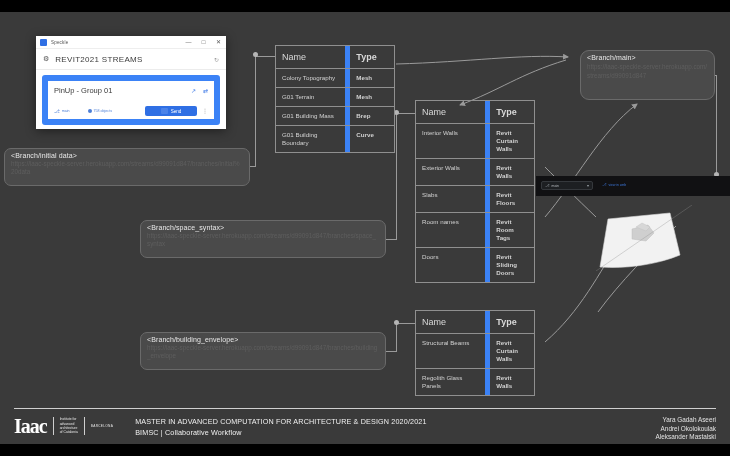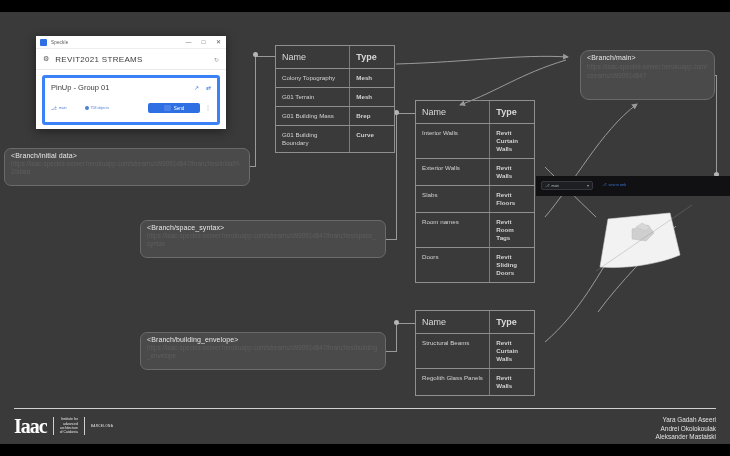--- a/index.html
+++ b/index.html
@@ -13,21 +13,21 @@
   .sw-title{height:12px;display:flex;align-items:center;padding:0 4px;background:#fff;border-bottom:1px solid #eee;}
   .sw-logo{width:7px;height:7px;background:#2f6fe4;margin-right:4px;border-radius:1px;}
   .sw-name{font-size:4.5px;color:#555;letter-spacing:.2px;}
   .sw-ctrls{margin-left:auto;display:flex;gap:8px;align-items:center;color:#555;}
   .sw-ctrl{font-size:6px;line-height:6px;width:7px;text-align:center;}
   .sw-head{height:20px;display:flex;align-items:center;padding:0 7px;border-bottom:1px solid #ececec;}
   .sw-gear{font-size:7px;color:#555;margin-right:6px;}
   .sw-head-t{font-size:8px;color:#3b3b3b;letter-spacing:.3px;}
   .sw-refresh{margin-left:auto;font-size:6px;color:#9a9a9a;}
   .sw-body{padding:5px 6px 0 6px;}
-  .sw-card{border:3px solid #3b82f6;border-radius:3px;padding:5px 6px 0 6px;height:50px;box-sizing:border-box;}
+  .sw-card{border:6px solid #3b82f6;border-radius:3px;padding:5px 6px 0 6px;height:50px;box-sizing:border-box;}
   .sw-card-top{display:flex;align-items:center;}
   .sw-card-title{font-size:7.5px;color:#3b3b3b;}
   .sw-card-icons{margin-left:auto;display:flex;gap:7px;color:#2f6fe4;font-size:6px;}
   .sw-card-bot{display:flex;align-items:center;margin-top:11px;}
   .sw-meta{display:flex;align-items:center;gap:2px;font-size:3.6px;color:#4d7fd6;}
   .sw-meta.objs{margin-left:18px;}
   .sw-dot-ico{width:4px;height:4px;border-radius:50%;background:#4d7fd6;display:inline-block;}
   .sw-branch-ico{font-size:5px;color:#4d7fd6;}
   .sw-send{margin-left:auto;background:#2f6fe4;color:#fff;border-radius:2px;width:52px;height:10px;
     display:flex;align-items:center;justify-content:center;gap:3px;font-size:4.6px;}
@@ -43,21 +43,21 @@
   #pill-space{left:140px;top:208px;width:246px;height:38px;}
   #pill-envelope{left:140px;top:320px;width:246px;height:38px;}
   #pill-main{left:580px;top:38px;width:135px;height:50px;border-radius:9px;}
   #pill-main .pill-url{line-height:9px;}
 
   
   .tbl{position:absolute;border:1px solid #8f8f8f;box-sizing:border-box;display:flex;flex-direction:column;}
   .trow{display:flex;border-bottom:1px solid #8f8f8f;box-sizing:border-box;}
   .trow:last-child{border-bottom:none;}
   .tcell{padding:5px 6px;box-sizing:border-box;font-size:6.2px;color:#d2d2d2;line-height:8px;}
-  .tcell.c1{width:63%;border-right:1px solid #3b82f6;}
+  .tcell.c1{width:63%;border-right:5px solid #3b82f6;}
   .tcell.c2{width:37%;font-weight:bold;}
   .thead .tcell{font-size:9px;color:#d9d9d9;padding:7px 6px;}
   #tbl1{left:275px;top:33px;width:120px;}
   #tbl2{left:415px;top:88px;width:120px;}
   #tbl3{left:415px;top:298px;width:120px;}
 
   
   .conn{position:absolute;background:#9a9a9a;}
   .vline{width:1px;}
   .hline{height:1px;}
@@ -74,21 +74,21 @@
   .v-link{position:absolute;left:66px;top:6px;font-size:3.4px;color:#3b74d6;display:flex;gap:2px;align-items:center;}
   .v-link-ico{font-size:4px;color:#3b74d6;}
 
   
   .mesh{position:absolute;left:596px;top:193px;width:96px;height:66px;}
 
   
   .footer{position:absolute;left:0;top:396px;width:730px;height:48px;background:#3a3a3a;}
   .f-rule{position:absolute;left:14px;top:0;width:702px;height:1px;background:#cfcfcf;}
   .f-inner{position:absolute;left:14px;top:8px;right:14px;display:flex;align-items:flex-start;}
-  .logo{display:flex;align-items:center;text-align:right;}
+  .logo{display:flex;align-items:center;}
   .logo-mark{font-family:"Liberation Serif",serif;font-weight:700;font-size:20px;color:#fff;letter-spacing:-1px;line-height:20px;}
   .logo-div{width:1px;height:18px;background:#cfcfcf;margin:0 6px;}
   .logo-sub{font-size:3.4px;color:#e6e6e6;line-height:4.4px;}
   .logo-div2{width:1px;height:18px;background:#cfcfcf;margin:0 6px;}
   .logo-bcn{font-size:3.2px;color:#e6e6e6;letter-spacing:.3px;}
   .f-mid{margin-left:22px;}
   .f-mid div{font-size:7.2px;color:#f0f0f0;line-height:11px;letter-spacing:.15px;}
   .f-right{margin-left:auto;text-align:right;}
   .f-right div{font-size:6.4px;color:#e2e2e2;line-height:8.6px;}
   .bar-top{position:absolute;left:0;top:0;width:730px;height:12px;background:#000;}
@@ -290,20 +290,24 @@
           <span class="logo-div"></span>
           <span class="logo-sub">
             <div>Institute for</div>
             <div>advanced</div>
             <div>architecture</div>
             <div>of Catalonia</div>
           </span>
           <span class="logo-div2"></span>
           <span class="logo-bcn">BARCELONA</span>
         </div>
+        <div class="f-mid">
+          <div>MASTER IN ADVANCED COMPUTATION FOR ARCHITECTURE &amp; DESIGN 2020/2021</div>
+          <div>BIMSC | Collaborative Workflow</div>
+        </div>
         <div class="f-right">
           <div>Yara Gadah Aseeri</div>
           <div>Andrei Okolokoulak</div>
           <div>Aleksander Mastalski</div>
         </div>
       </div>
     </div>
 
   </div>
   <div class="bar-bot"></div>

